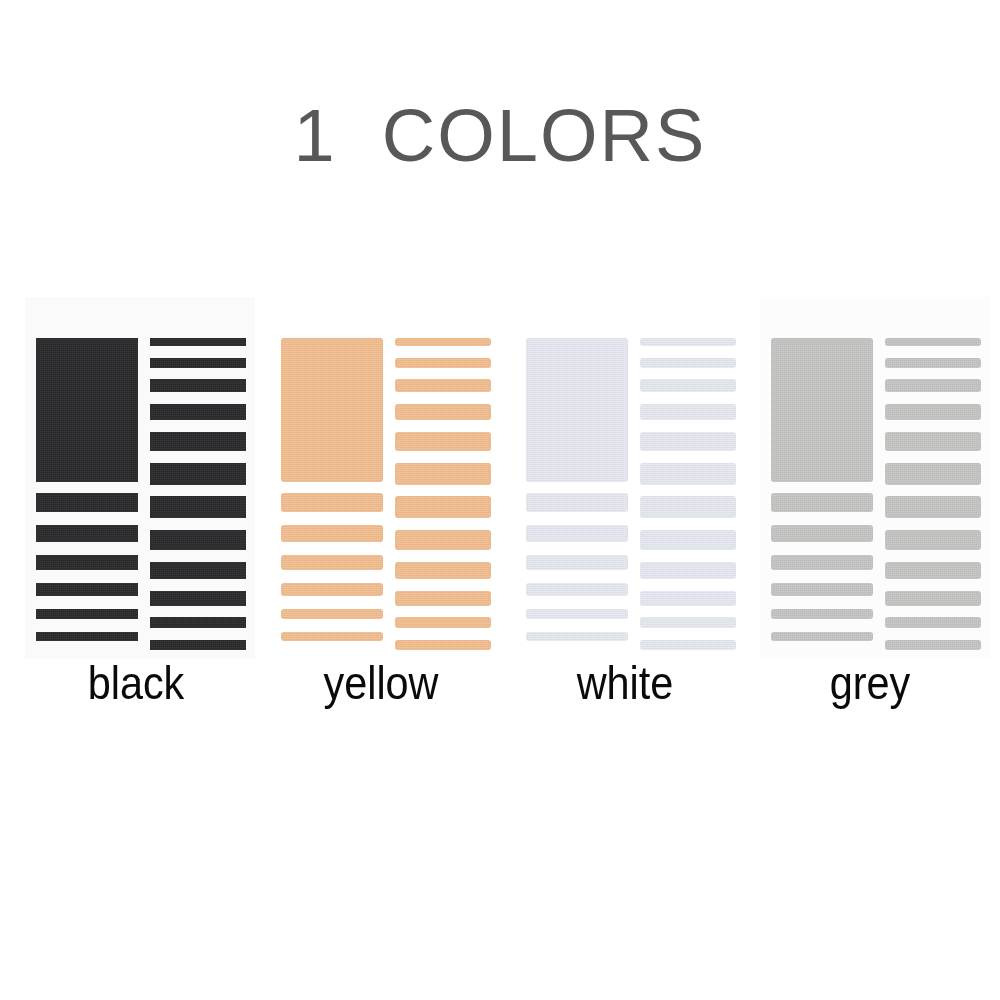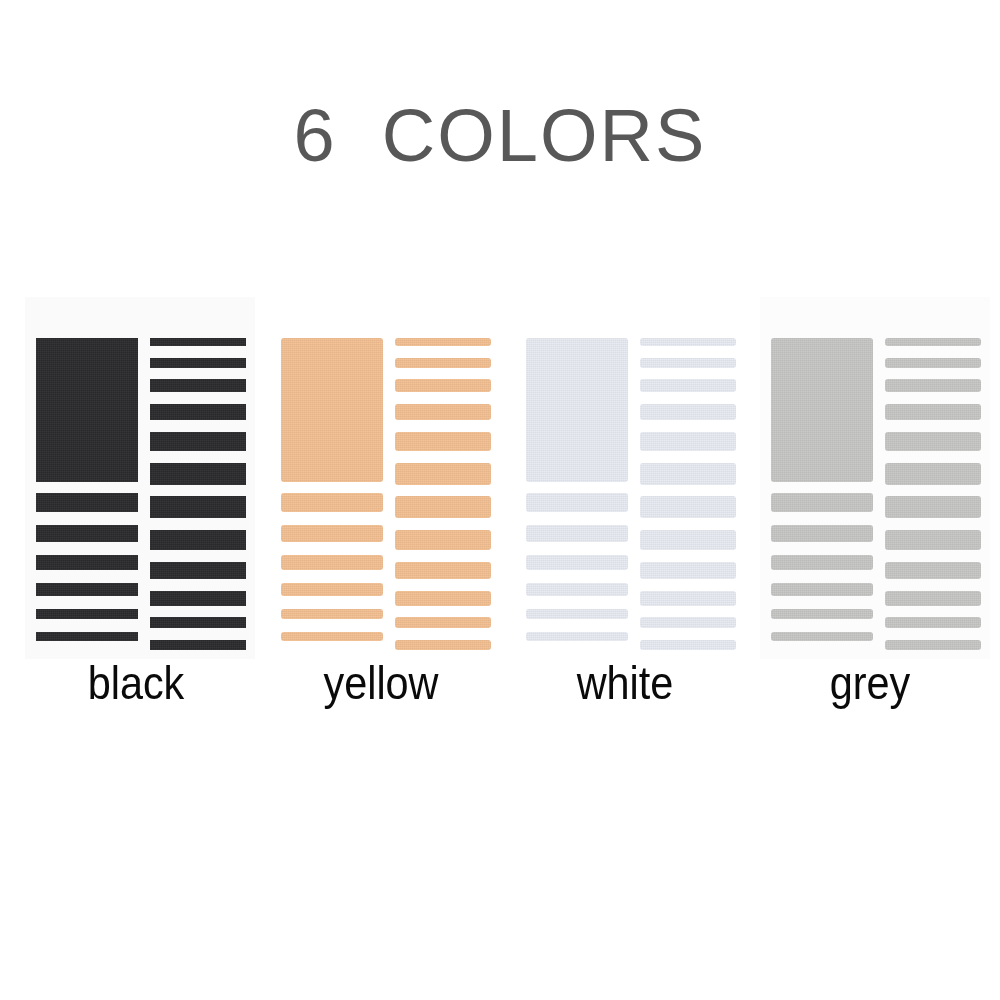--- a/index.html
+++ b/index.html
@@ -113,21 +113,21 @@
     transform: scaleX(.90);
   }
   .label.l0 { left: 11px;  }
   .label.l1 { left: 256px; }
   .label.l2 { left: 500px; }
   .label.l3 { left: 745px; }
 </style>
 </head>
 <body>
 
-<div id="title">6  COLORS</div>
+<div id="title">1  COLORS</div>
 
 <div id="strip">
 
   <div class="panel p0">
     <div class="sheet" style="background: rgb(250, 250, 250);">
         <div class="col col-left">
           <div class="big-block" style="background: rgb(43, 43, 45); height: 144px;">
             <div class="tex"></div>
           </div>
           <div class="bar" style="background: rgb(43, 43, 45); height: 19px; top: 155px;">

